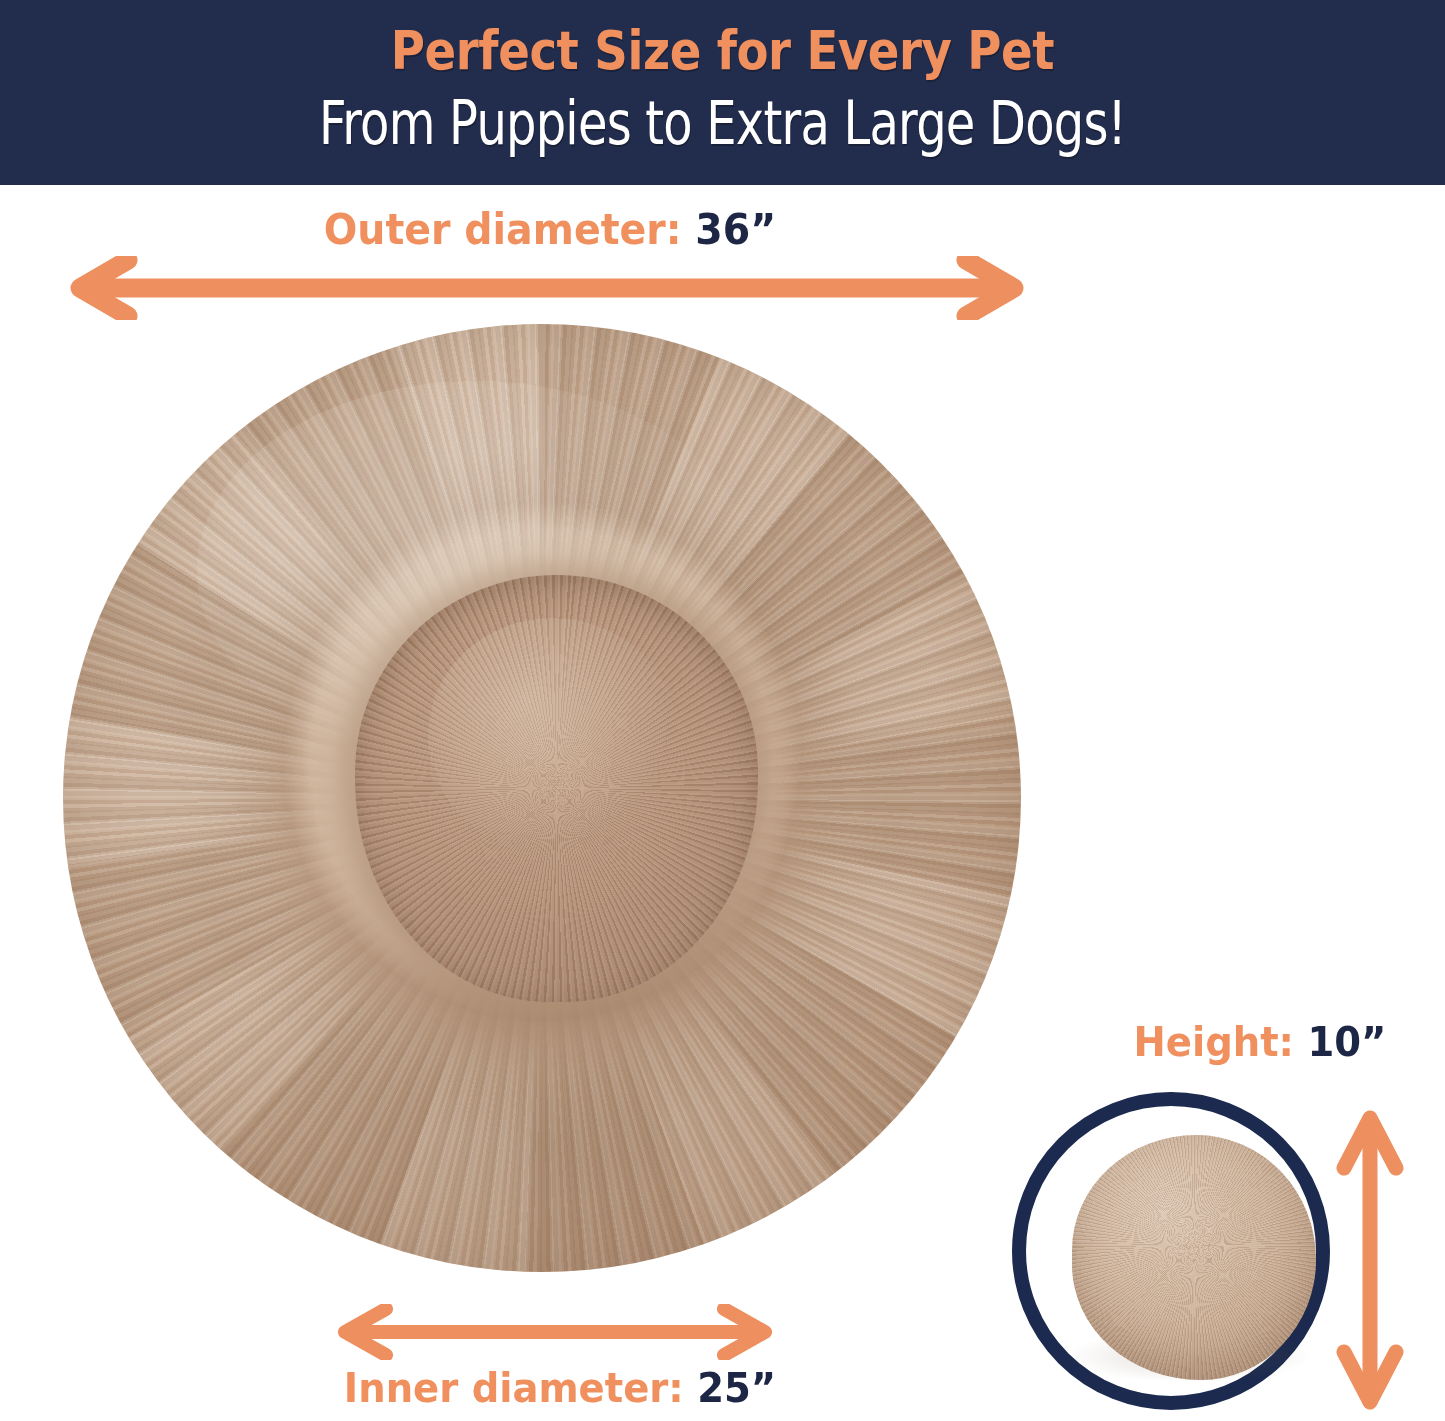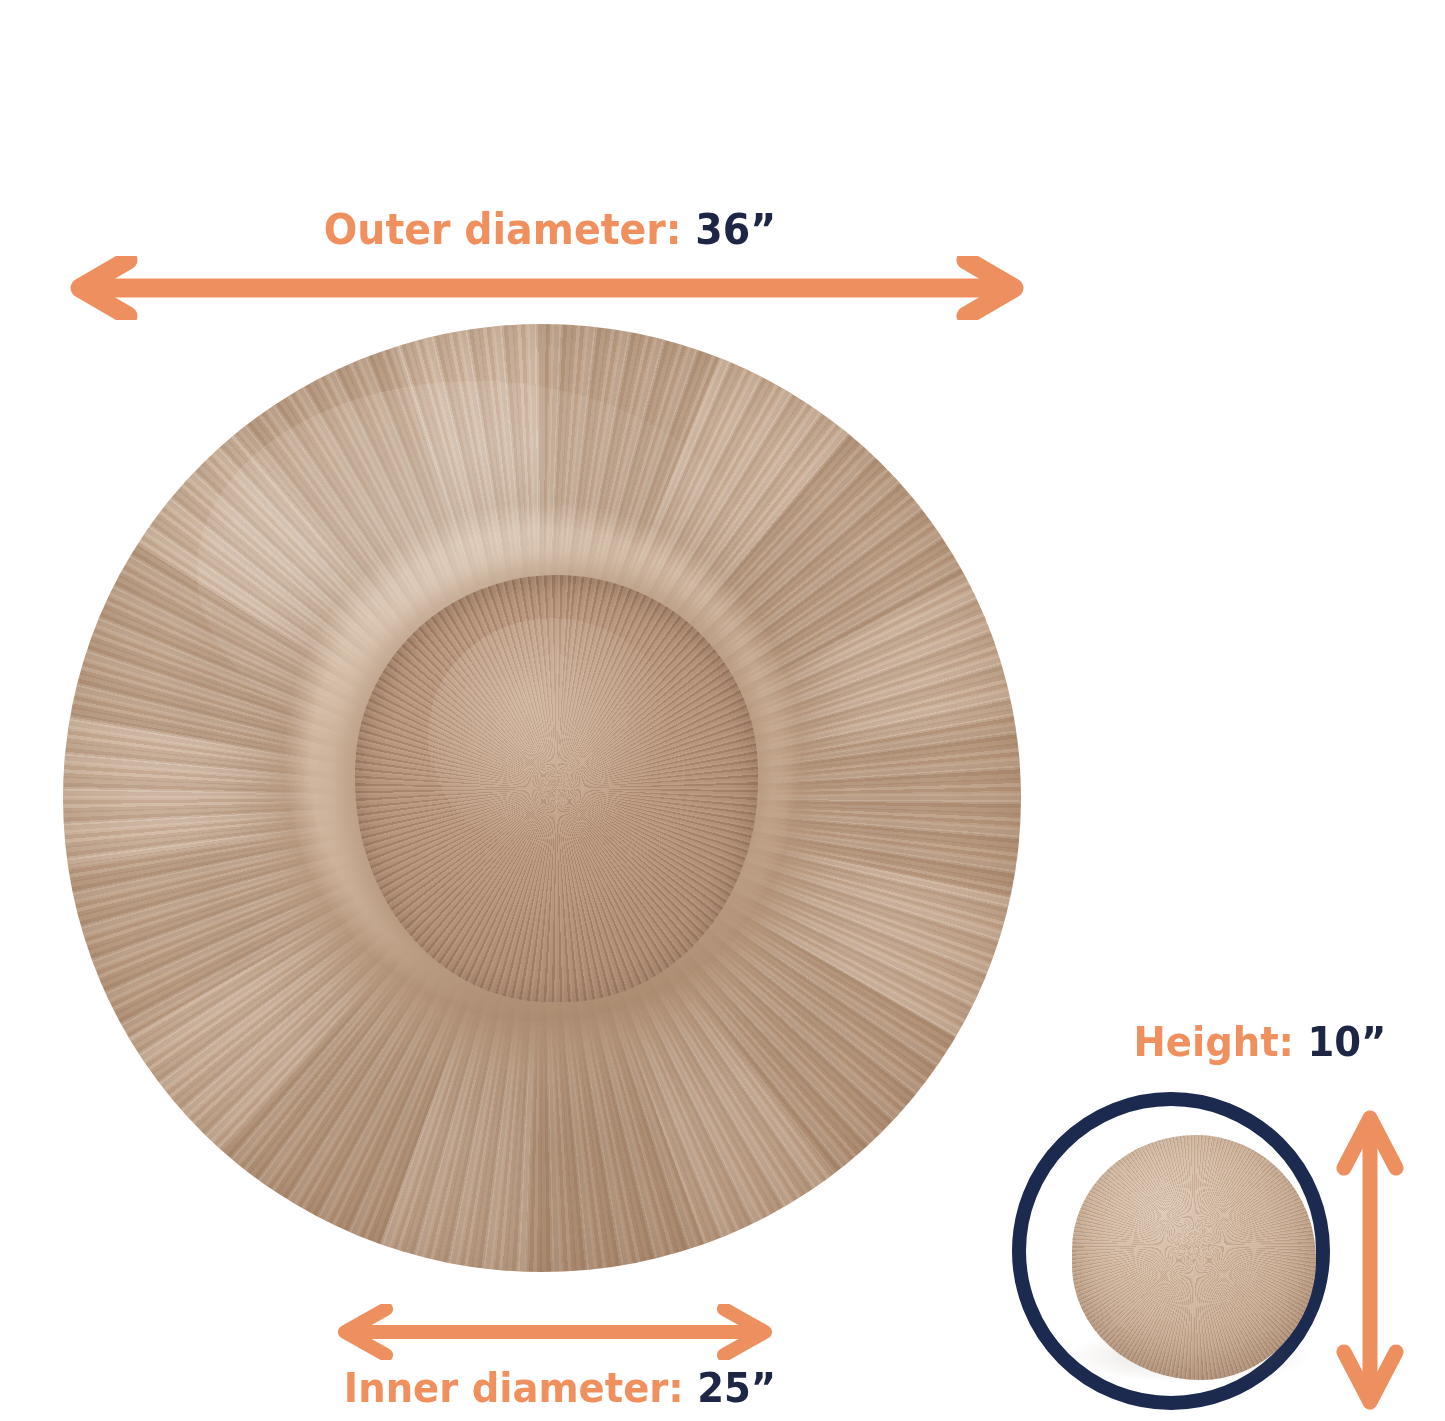--- a/index.html
+++ b/index.html
@@ -266,20 +266,24 @@
     border-radius: 50%;
     background: radial-gradient(ellipse at 50% 50%, rgba(120,95,75,0.22), rgba(255,255,255,0) 72%);
     pointer-events: none;
   }
 </style>
 </head>
 <body>
 
 <div id="page">
 
+  <div id="header-banner">
+    <div id="headline-primary">Perfect Size for Every Pet</div>
+    <div id="headline-secondary">From Puppies to Extra Large Dogs!</div>
+  </div>
 
   <div class="dim-label" id="outer-diameter-label">
     <span class="lbl">Outer diameter:</span>
     <span class="val">36”</span>
   </div>
 
   <svg class="arrow-svg" id="outer-diameter-arrow" width="970" height="64" viewBox="0 0 970 64">
     <g fill="none" stroke="#EE8F5F" stroke-width="19" stroke-linecap="round" stroke-linejoin="round">
       <line x1="28" y1="32" x2="942" y2="32"></line>
       <polyline points="66,4 18,32 66,60"></polyline>

